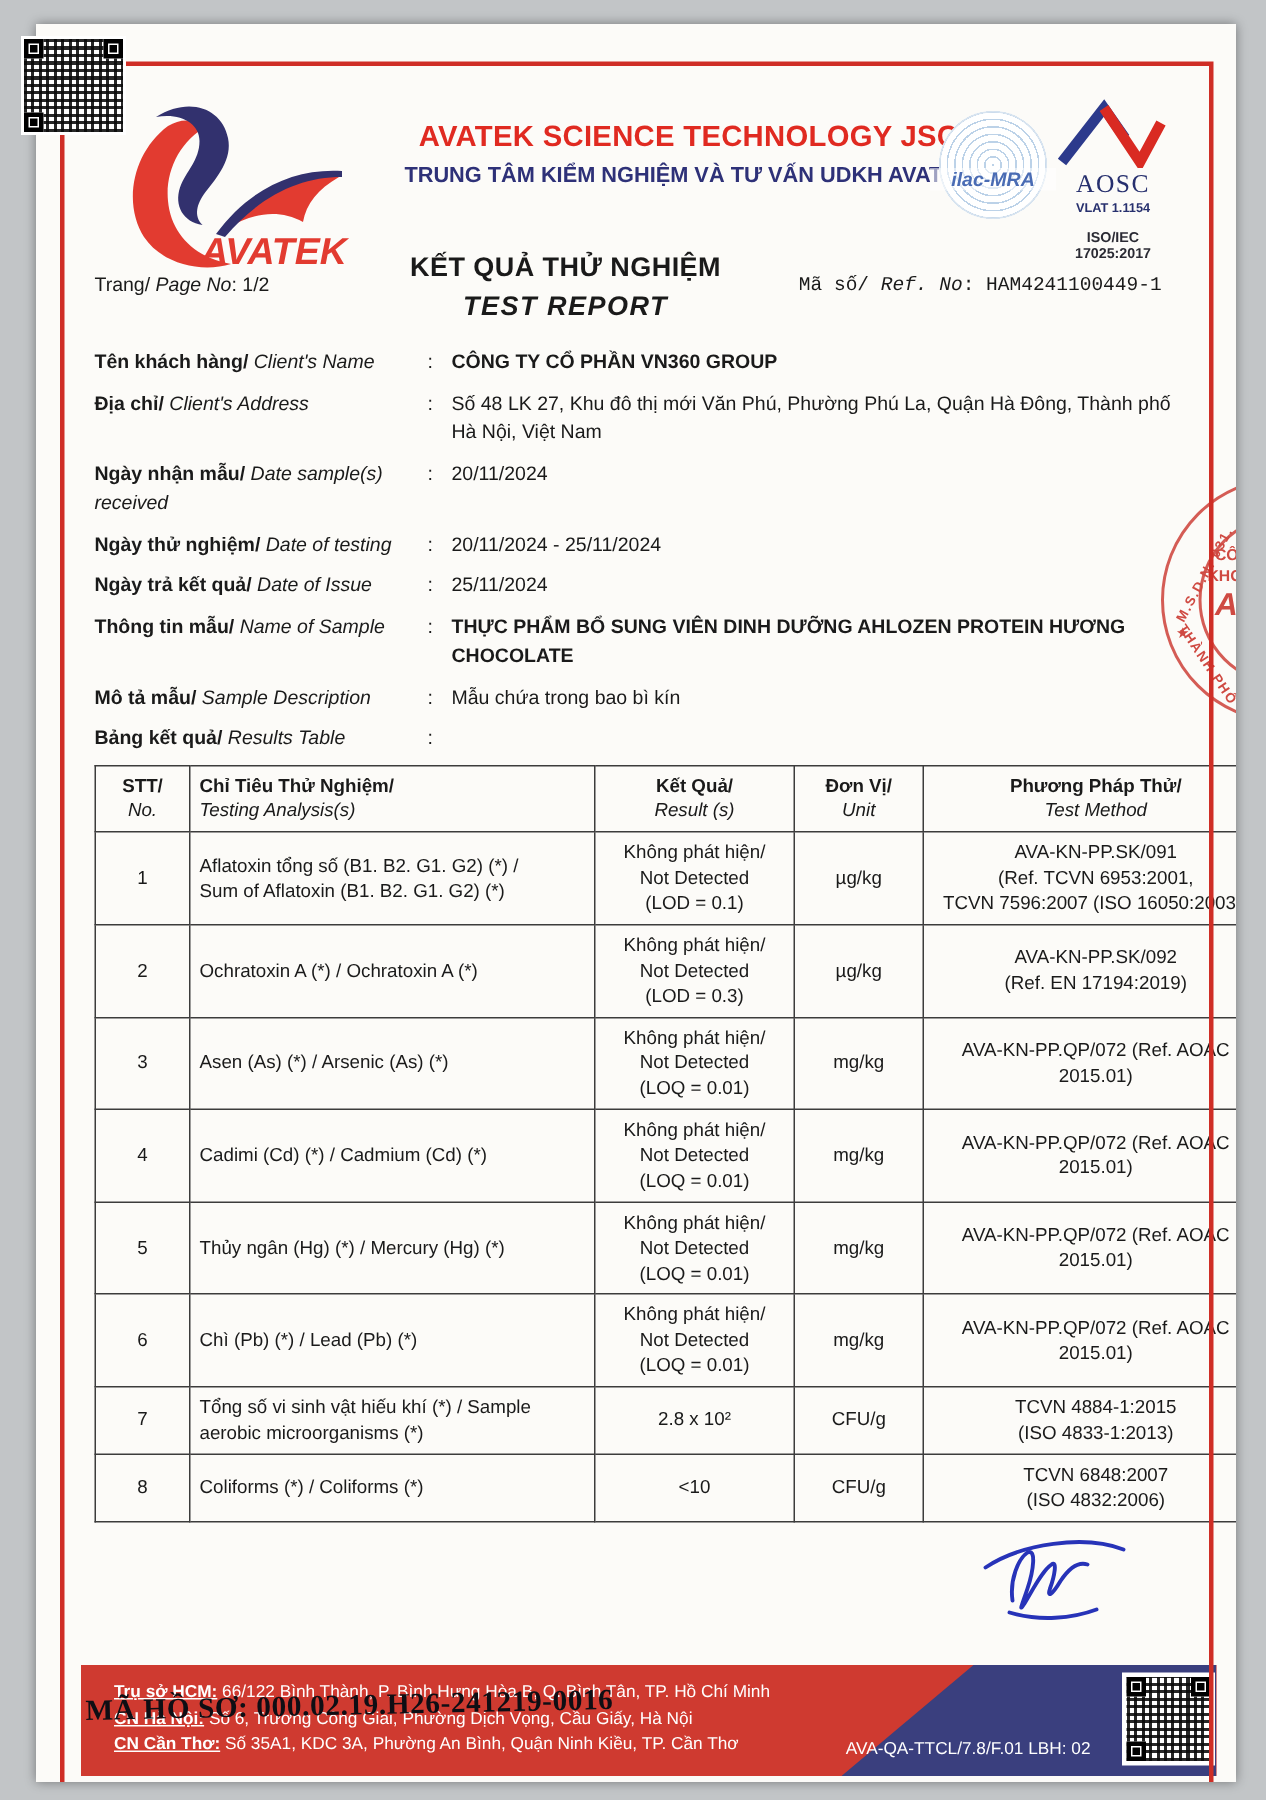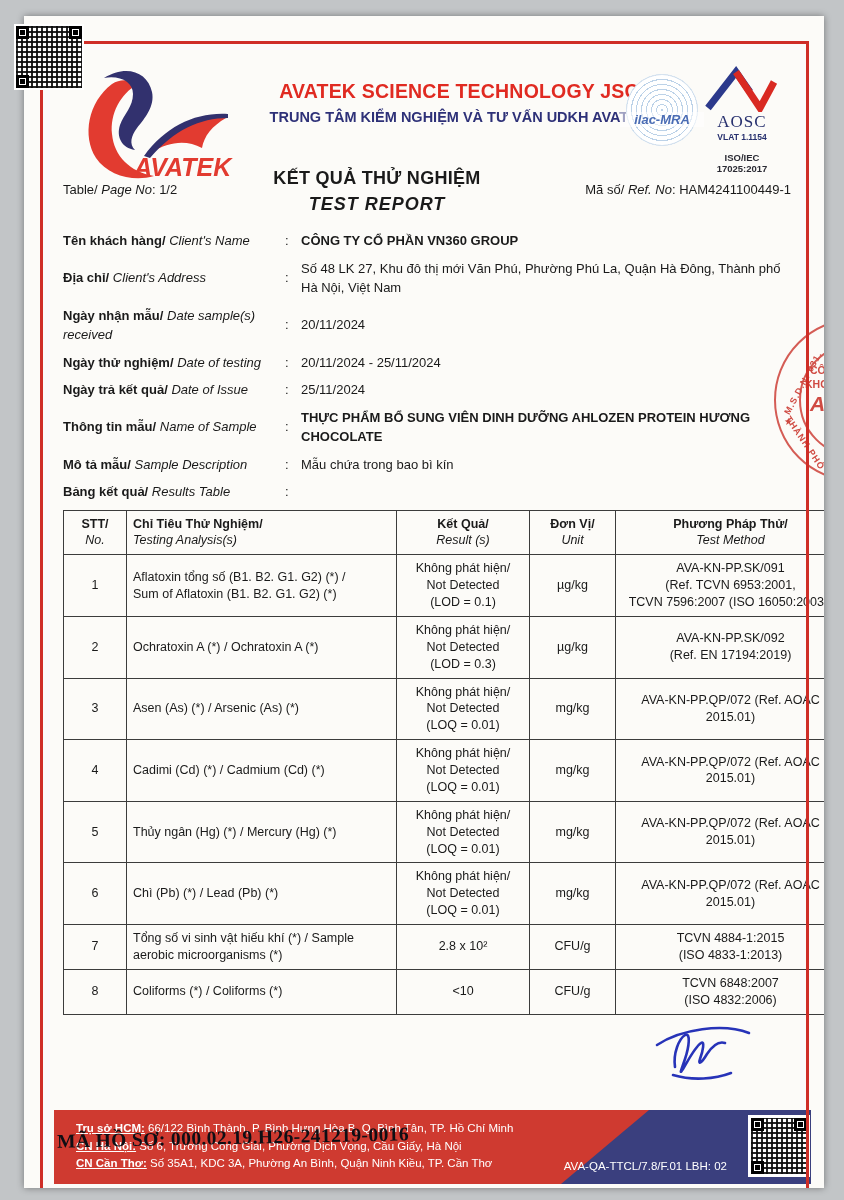--- a/index.html
+++ b/index.html
@@ -40,23 +40,23 @@
   .aosc-name{color:#27306e;font-size:17px;font-family:"Liberation Serif",serif;letter-spacing:1px;margin-top:-4px;}
   .vlat{color:#27306e;font-size:8.5px;font-weight:bold;}
   .iso{color:#2a2a33;font-size:9.5px;font-weight:bold;margin-top:10px;}
   
   .content{position:absolute;left:39px;top:152px;width:728px;z-index:2;}
   .titlebar{display:grid;grid-template-columns:175px 1fr 275px;align-items:start;margin-bottom:16px;}
   .page-no{font-size:13px;padding-top:14px;}
   .title-mid{text-align:center;}
   .title-vi{font-size:18px;font-weight:bold;letter-spacing:.3px;}
   .title-en{font-size:18px;font-weight:bold;font-style:italic;letter-spacing:1px;margin-top:5px;}
-  .ref-no{font-size:13px;padding-top:14px;text-align:right;}
+  .ref-no{font-size:13px;padding-top:14px;text-align:center;font-family:Liberation Mono, monospace;}
   .it{font-style:italic;}
-  .info-row{display:flex;margin-bottom:8px;font-size:13px;line-height:1.5;align-items:center;}
+  .info-row{display:flex;margin-bottom:8px;font-size:13px;line-height:1.5;}
   .info-label{width:222px;}
   .lv{font-weight:bold;}
   .le{font-style:italic;}
   .info-colon{width:16px;text-align:left;}
   .info-value{flex:1;}
   .bold-value{font-weight:bold;}
   
   table.results{border-collapse:collapse;width:717px;margin-top:6px;table-layout:fixed;}
   .results th,.results td{
     border:1px solid #3c3c3c;font-size:12.5px;padding:5px 6px;
@@ -138,21 +138,21 @@
         </svg>
         <div class="aosc-name">AOSC</div>
         <div class="vlat">VLAT 1.1154</div>
         <div class="iso">ISO/IEC 17025:2017</div>
       </div>
     </div>
   </div>
 
   <div class="content">
     <div class="titlebar">
-      <div class="page-no"><span>Table/ </span><span class="it">Page No</span><span>:</span><span> 1/2</span></div>
+      <div class="page-no"><span>Trang/ </span><span class="it">Page No</span><span>:</span><span> 1/2</span></div>
       <div class="title-mid">
         <div class="title-vi">KẾT QUẢ THỬ NGHIỆM</div>
         <div class="title-en">TEST REPORT</div>
       </div>
       <div class="ref-no"><span>Mã số/ </span><span class="it">Ref. No</span><span>:</span><span> HAM4241100449-1</span></div>
     </div>
 
     <div class="info-row">
       <div class="info-label"><span class="lv">Tên khách hàng/</span><span class="le"> Client's Name</span></div>
       <div class="info-colon">:</div>

